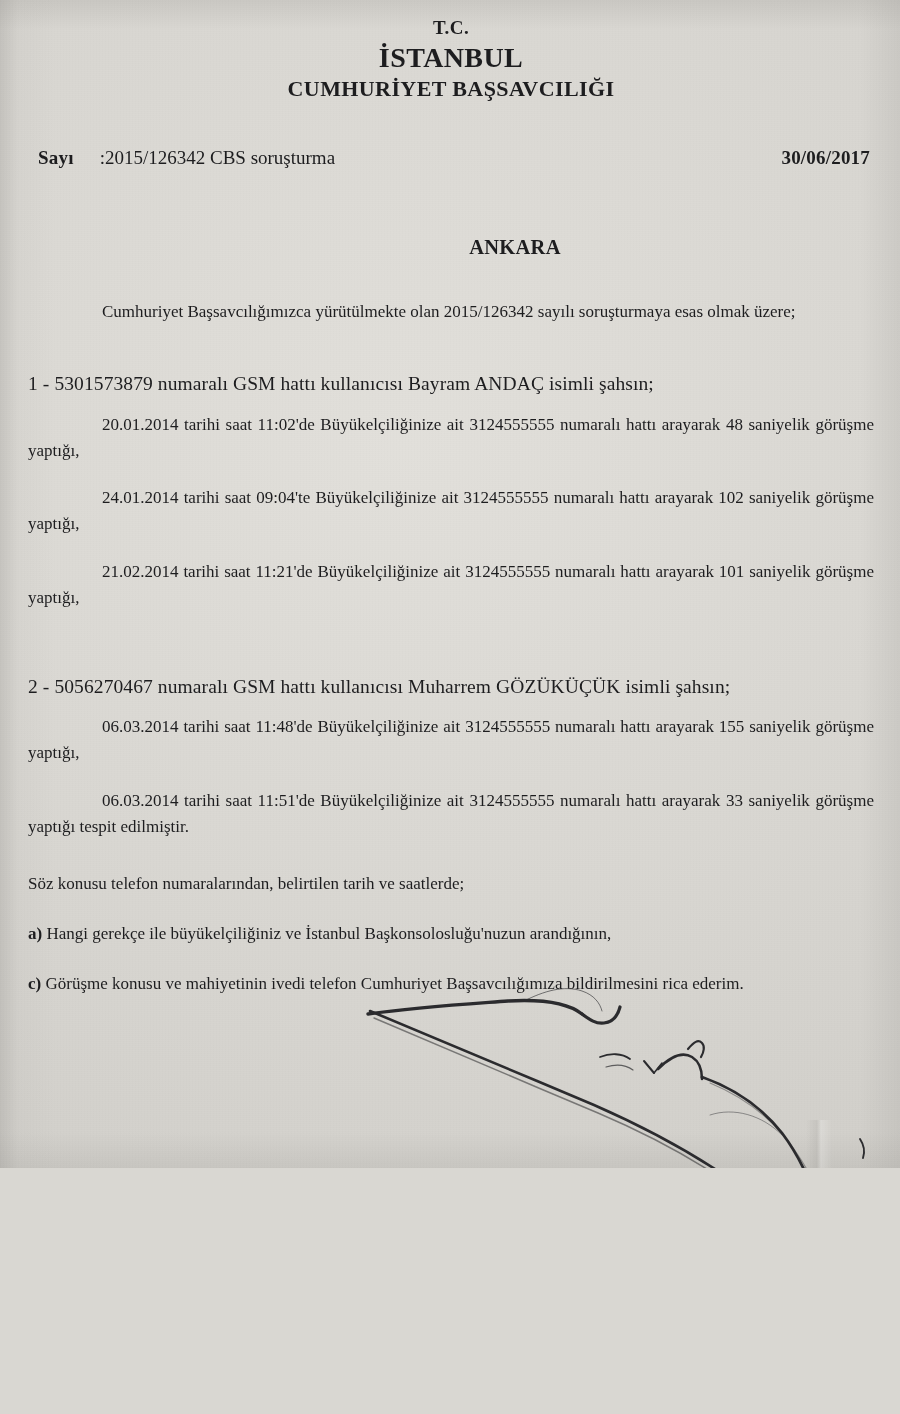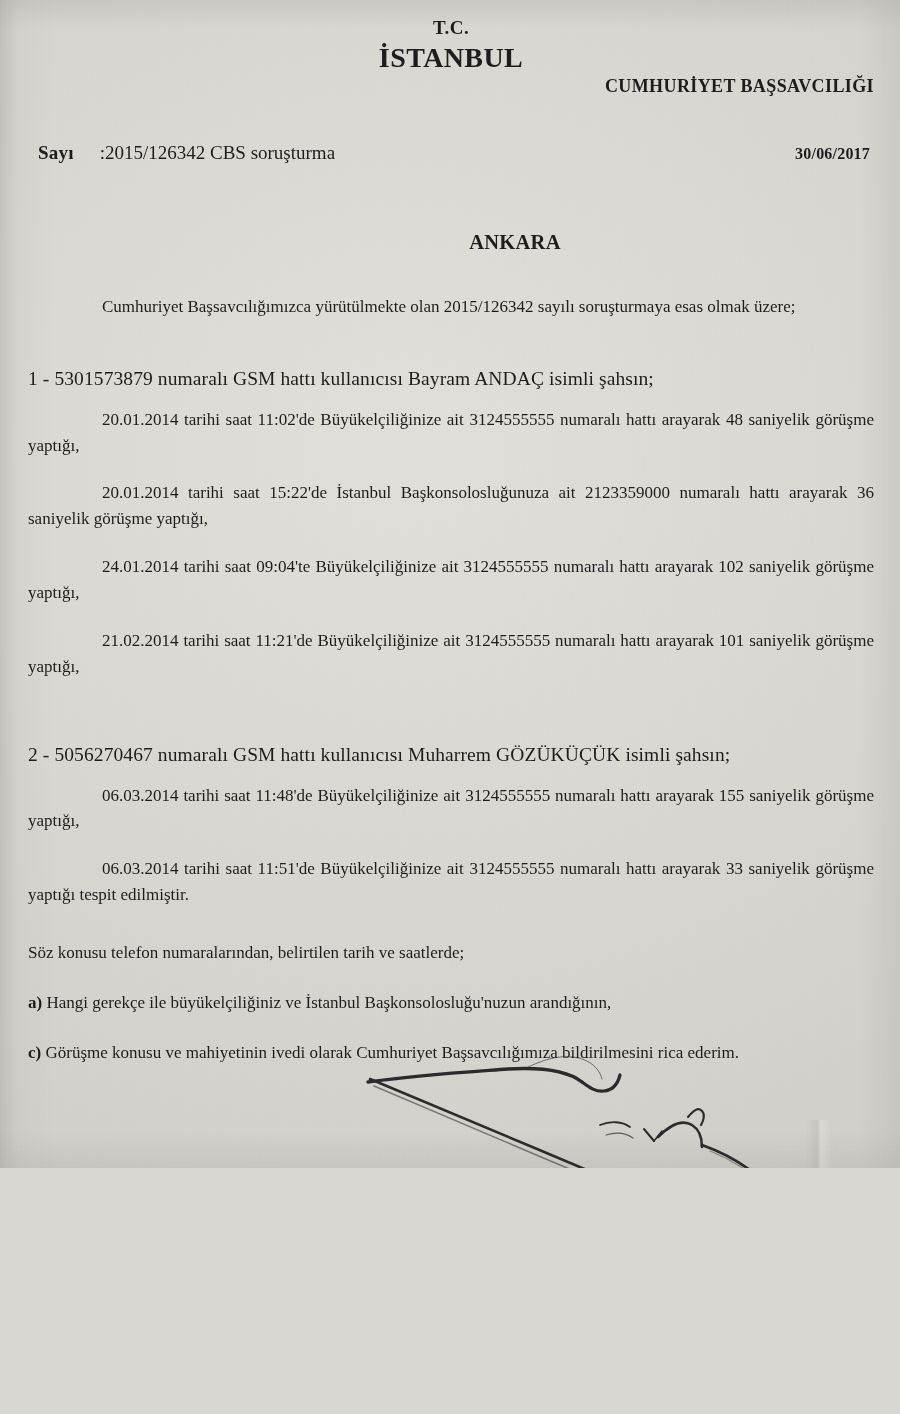--- a/index.html
+++ b/index.html
@@ -75,42 +75,42 @@
     text-align: center;
     margin-top: 16px;
     line-height: 1.26;
   }
   .letterhead .lh-line {
     font-weight: bold;
     letter-spacing: 0.4px;
   }
   .lh-tc    { font-size: 19px; }
   .lh-city  { font-size: 28px; }
-  .lh-org   { font-size: 18px; text-align: right; }
+  .lh-org   { font-size: 22px; }
 
   
   .meta-row {
     display: flex;
     align-items: baseline;
     margin-top: 44px;
     padding: 0 4px 0 10px;
   }
   .meta-label {
     font-weight: bold;
     font-size: 19px;
     letter-spacing: 0.2px;
   }
   .meta-value {
     font-size: 19px;
     margin-left: 26px;
   }
   .meta-date {
     margin-left: auto;
     font-weight: bold;
-    font-size: 16px;
+    font-size: 19px;
     letter-spacing: 0.2px;
   }
 
   
   .addressee {
     margin-top: 64px;
     text-align: center;
     font-weight: bold;
     font-size: 20.5px;
     letter-spacing: 0.25px;
@@ -195,32 +195,31 @@
     </div>
 
     <div class="addressee">
       <span class="ank">ANKARA</span>
     </div>
 
     <p class="body intro">Cumhuriyet Başsavcılığımızca yürütülmekte olan 2015/126342 sayılı soruşturmaya esas olmak üzere;</p>
 
     <h2 class="section">1 - 5301573879 numaralı GSM hattı kullanıcısı Bayram ANDAÇ isimli şahsın;</h2>
     <p class="body entry first">20.01.2014 tarihi saat 11:02'de Büyükelçiliğinize ait 3124555555 numaralı hattı arayarak 48 saniyelik görüşme yaptığı,</p>
-    <p class="body entry">20.01.2014 tarihi saat 15:22'de İstanbul Başkonsolosluğunuza ait 2123359000 numaralı hattı arayarak 36 saniyelik görüşme yaptığı,</p>
     <p class="body entry">24.01.2014 tarihi saat 09:04'te Büyükelçiliğinize ait 3124555555 numaralı hattı arayarak 102 saniyelik görüşme yaptığı,</p>
     <p class="body entry">21.02.2014 tarihi saat 11:21'de Büyükelçiliğinize ait 3124555555 numaralı hattı arayarak 101 saniyelik görüşme yaptığı,</p>
 
     <h2 class="section second">2 - 5056270467 numaralı GSM hattı kullanıcısı Muharrem GÖZÜKÜÇÜK isimli şahsın;</h2>
     <p class="body entry first">06.03.2014 tarihi saat 11:48'de Büyükelçiliğinize ait 3124555555 numaralı hattı arayarak 155 saniyelik görüşme yaptığı,</p>
     <p class="body entry">06.03.2014 tarihi saat 11:51'de Büyükelçiliğinize ait 3124555555 numaralı hattı arayarak 33 saniyelik görüşme yaptığı tespit edilmiştir.</p>
 
     <p class="body lead-in">Söz konusu telefon numaralarından, belirtilen tarih ve saatlerde;</p>
 
     <p class="body sub-item"><span class="marker">a)</span><span> Hangi gerekçe ile büyükelçiliğiniz ve İstanbul Başkonsolosluğu'nuzun arandığının,</span></p>
-    <p class="body sub-item"><span class="marker">c)</span><span> Görüşme konusu ve mahiyetinin ivedi olarak Cumhuriyet Başsavcılığımıza bildirilmesini rica ederim.</span></p>
+    <p class="body sub-item"><span class="marker">c)</span><span> Görüşme konusu ve mahiyetinin ivedi telefon Cumhuriyet Başsavcılığımıza bildirilmesini rica ederim.</span></p>
 
     <div class="signature-area">
       <svg class="sig-ink" viewBox="0 0 560 266" aria-hidden="true">
         <g fill="none" stroke="#2b2b2e" stroke-linecap="round" stroke-linejoin="round">
 
           <path d="M10,27 C60,20 110,17 150,14 C185,12 210,16 224,27" stroke-width="3.4"></path>
 
           <path d="M224,27 C232,33 238,37 246,36 C256,35 260,28 262,20" stroke-width="3.2"></path>
 
           <path d="M166,14 C186,4 206,-2 224,4 C236,8 242,16 244,24" stroke-width="1.0" opacity="0.62"></path>

